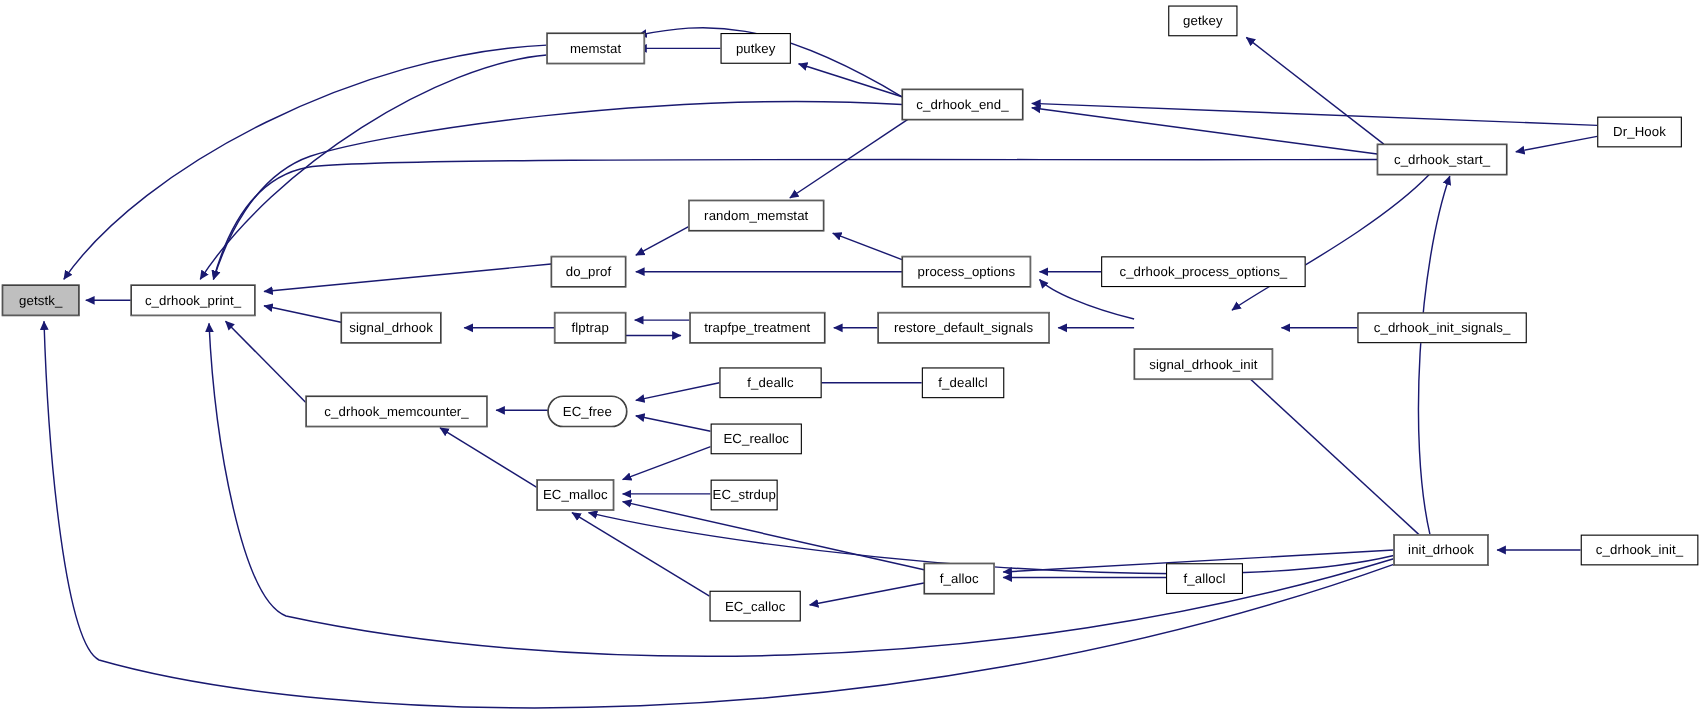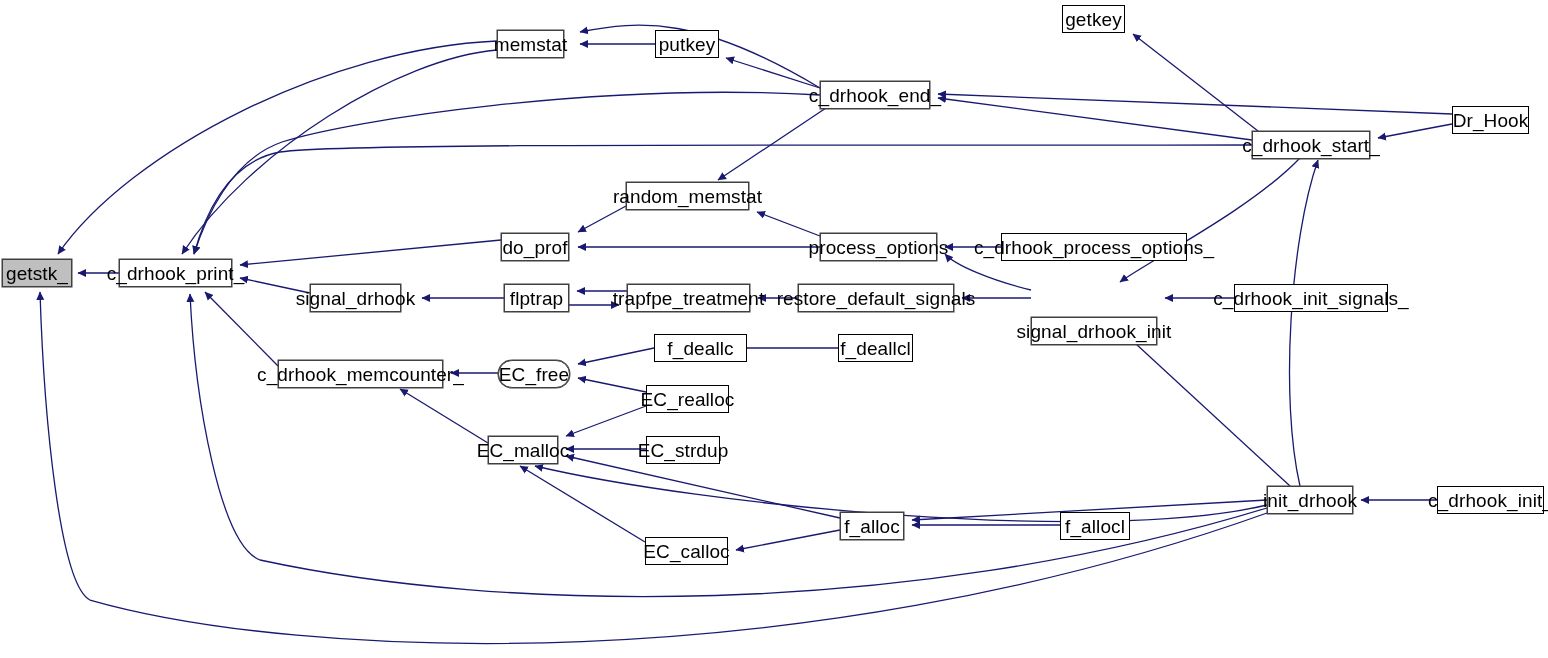--- a/index.html
+++ b/index.html
@@ -22,21 +22,21 @@
     width: 1548px;
     height: 658px;
     pointer-events: none;
   }
   .node {
     position: absolute;
     box-sizing: border-box;
     border: 1px solid #000000;
     background: #ffffff;
     color: #000000;
-    font-size: 19px;
+    font-size: 12px;
     line-height: 1;
     display: flex;
     align-items: center;
     justify-content: center;
     white-space: nowrap;
     height: 28px;
     letter-spacing: 0.1px;
   }
   .node.highlight {
     background: #bfbfbf;
@@ -110,21 +110,21 @@
         <path d="M 1267,513 C 800,680 300,660 90,600 C 60,585 44,420 40,292" fill="none" stroke="#191970" stroke-width="1.3" marker-end="url(#arrow)"></path>
       </g>
   </svg>
   <div id="nodes">
       <div class="node highlight thick" style="left: 2px; top: 259px; width: 70px;">
         <span class="node-label">getstk_</span>
       </div>
       <div class="node thick" style="left: 119px; top: 259px; width: 113px;">
         <span class="node-label">c_drhook_print_</span>
       </div>
-      <div class="node thick" style="left: 497px; top: 30px; width: 67px;">
+      <div class="node thick" style="left: 497px; top: 30px; width: 89px;">
         <span class="node-label">memstat</span>
       </div>
       <div class="node" style="left: 655px; top: 30px; width: 64px;">
         <span class="node-label">putkey</span>
       </div>
       <div class="node" style="left: 1062px; top: 5px; width: 63px;">
         <span class="node-label">getkey</span>
       </div>
       <div class="node thick" style="left: 820px; top: 81px; width: 110px;">
         <span class="node-label">c_drhook_end_</span>
@@ -176,21 +176,21 @@
       </div>
       <div class="node thick" style="left: 498px; top: 360px; width: 72px; border-radius: 14px;">
         <span class="node-label">EC_free</span>
       </div>
       <div class="node" style="left: 646px; top: 385px; width: 83px;">
         <span class="node-label">EC_realloc</span>
       </div>
       <div class="node thick" style="left: 488px; top: 436px; width: 70px;">
         <span class="node-label">EC_malloc</span>
       </div>
-      <div class="node" style="left: 646px; top: 436px; width: 74px;">
+      <div class="node" style="left: 646px; top: 436px; width: 61px;">
         <span class="node-label">EC_strdup</span>
       </div>
       <div class="node thick" style="left: 840px; top: 512px; width: 64px;">
         <span class="node-label">f_alloc</span>
       </div>
       <div class="node" style="left: 1060px; top: 512px; width: 70px;">
         <span class="node-label">f_allocl</span>
       </div>
       <div class="node" style="left: 645px; top: 537px; width: 83px;">
         <span class="node-label">EC_calloc</span>

